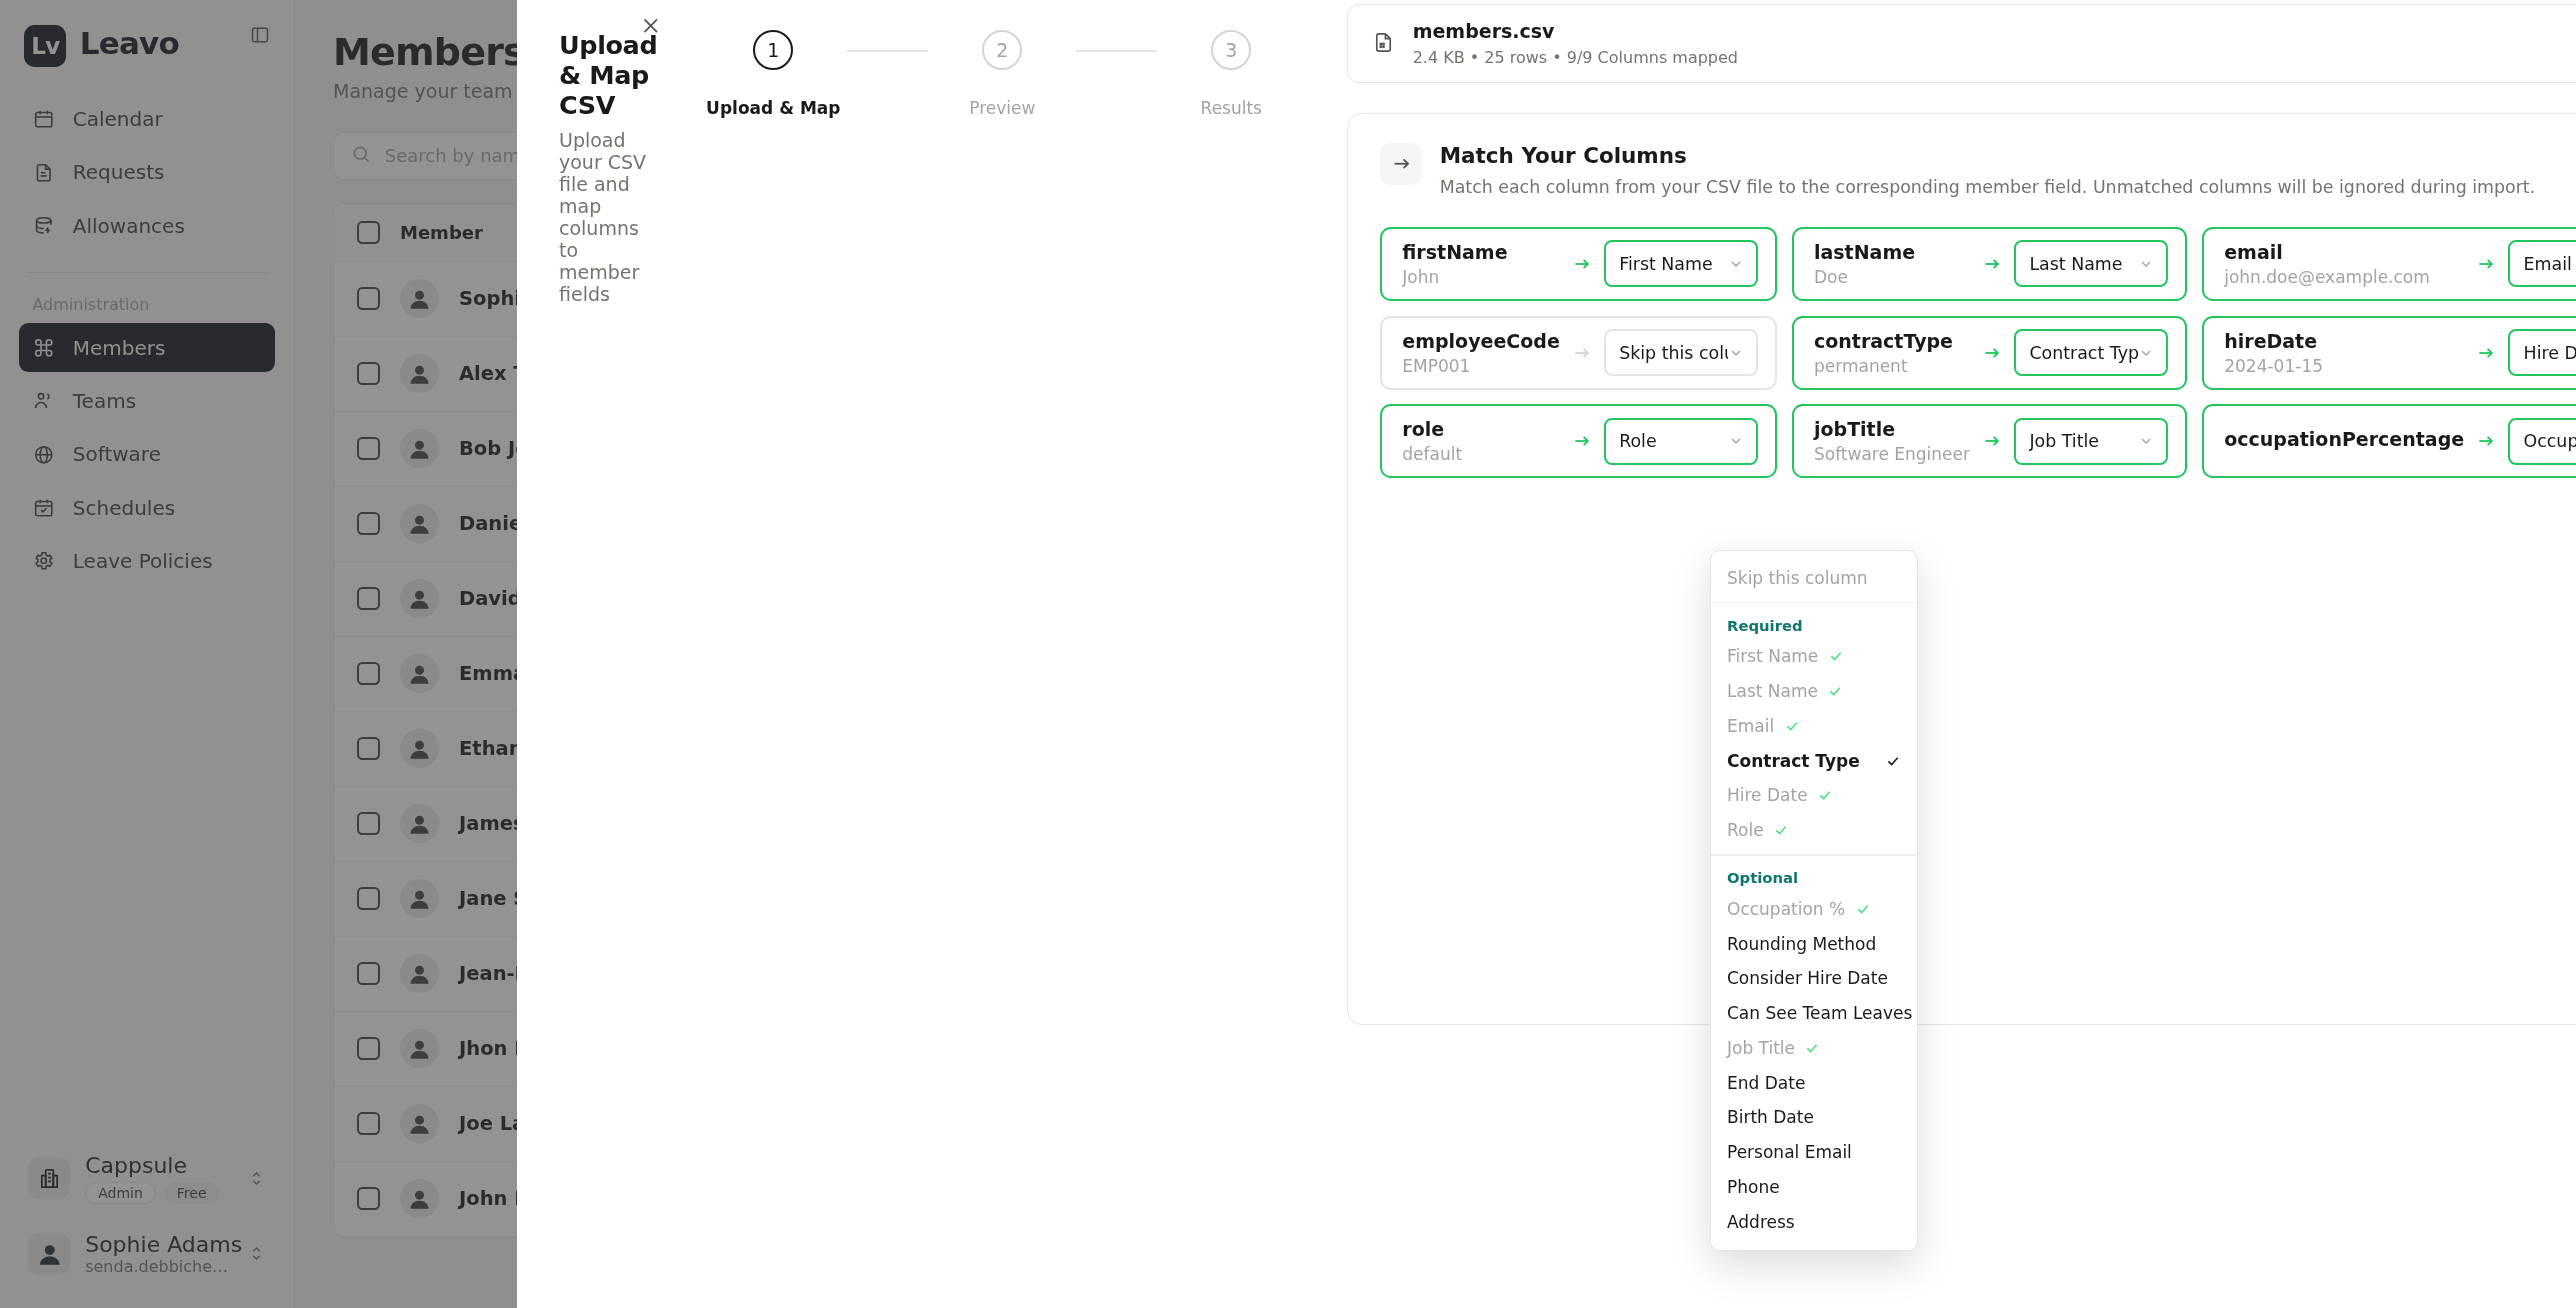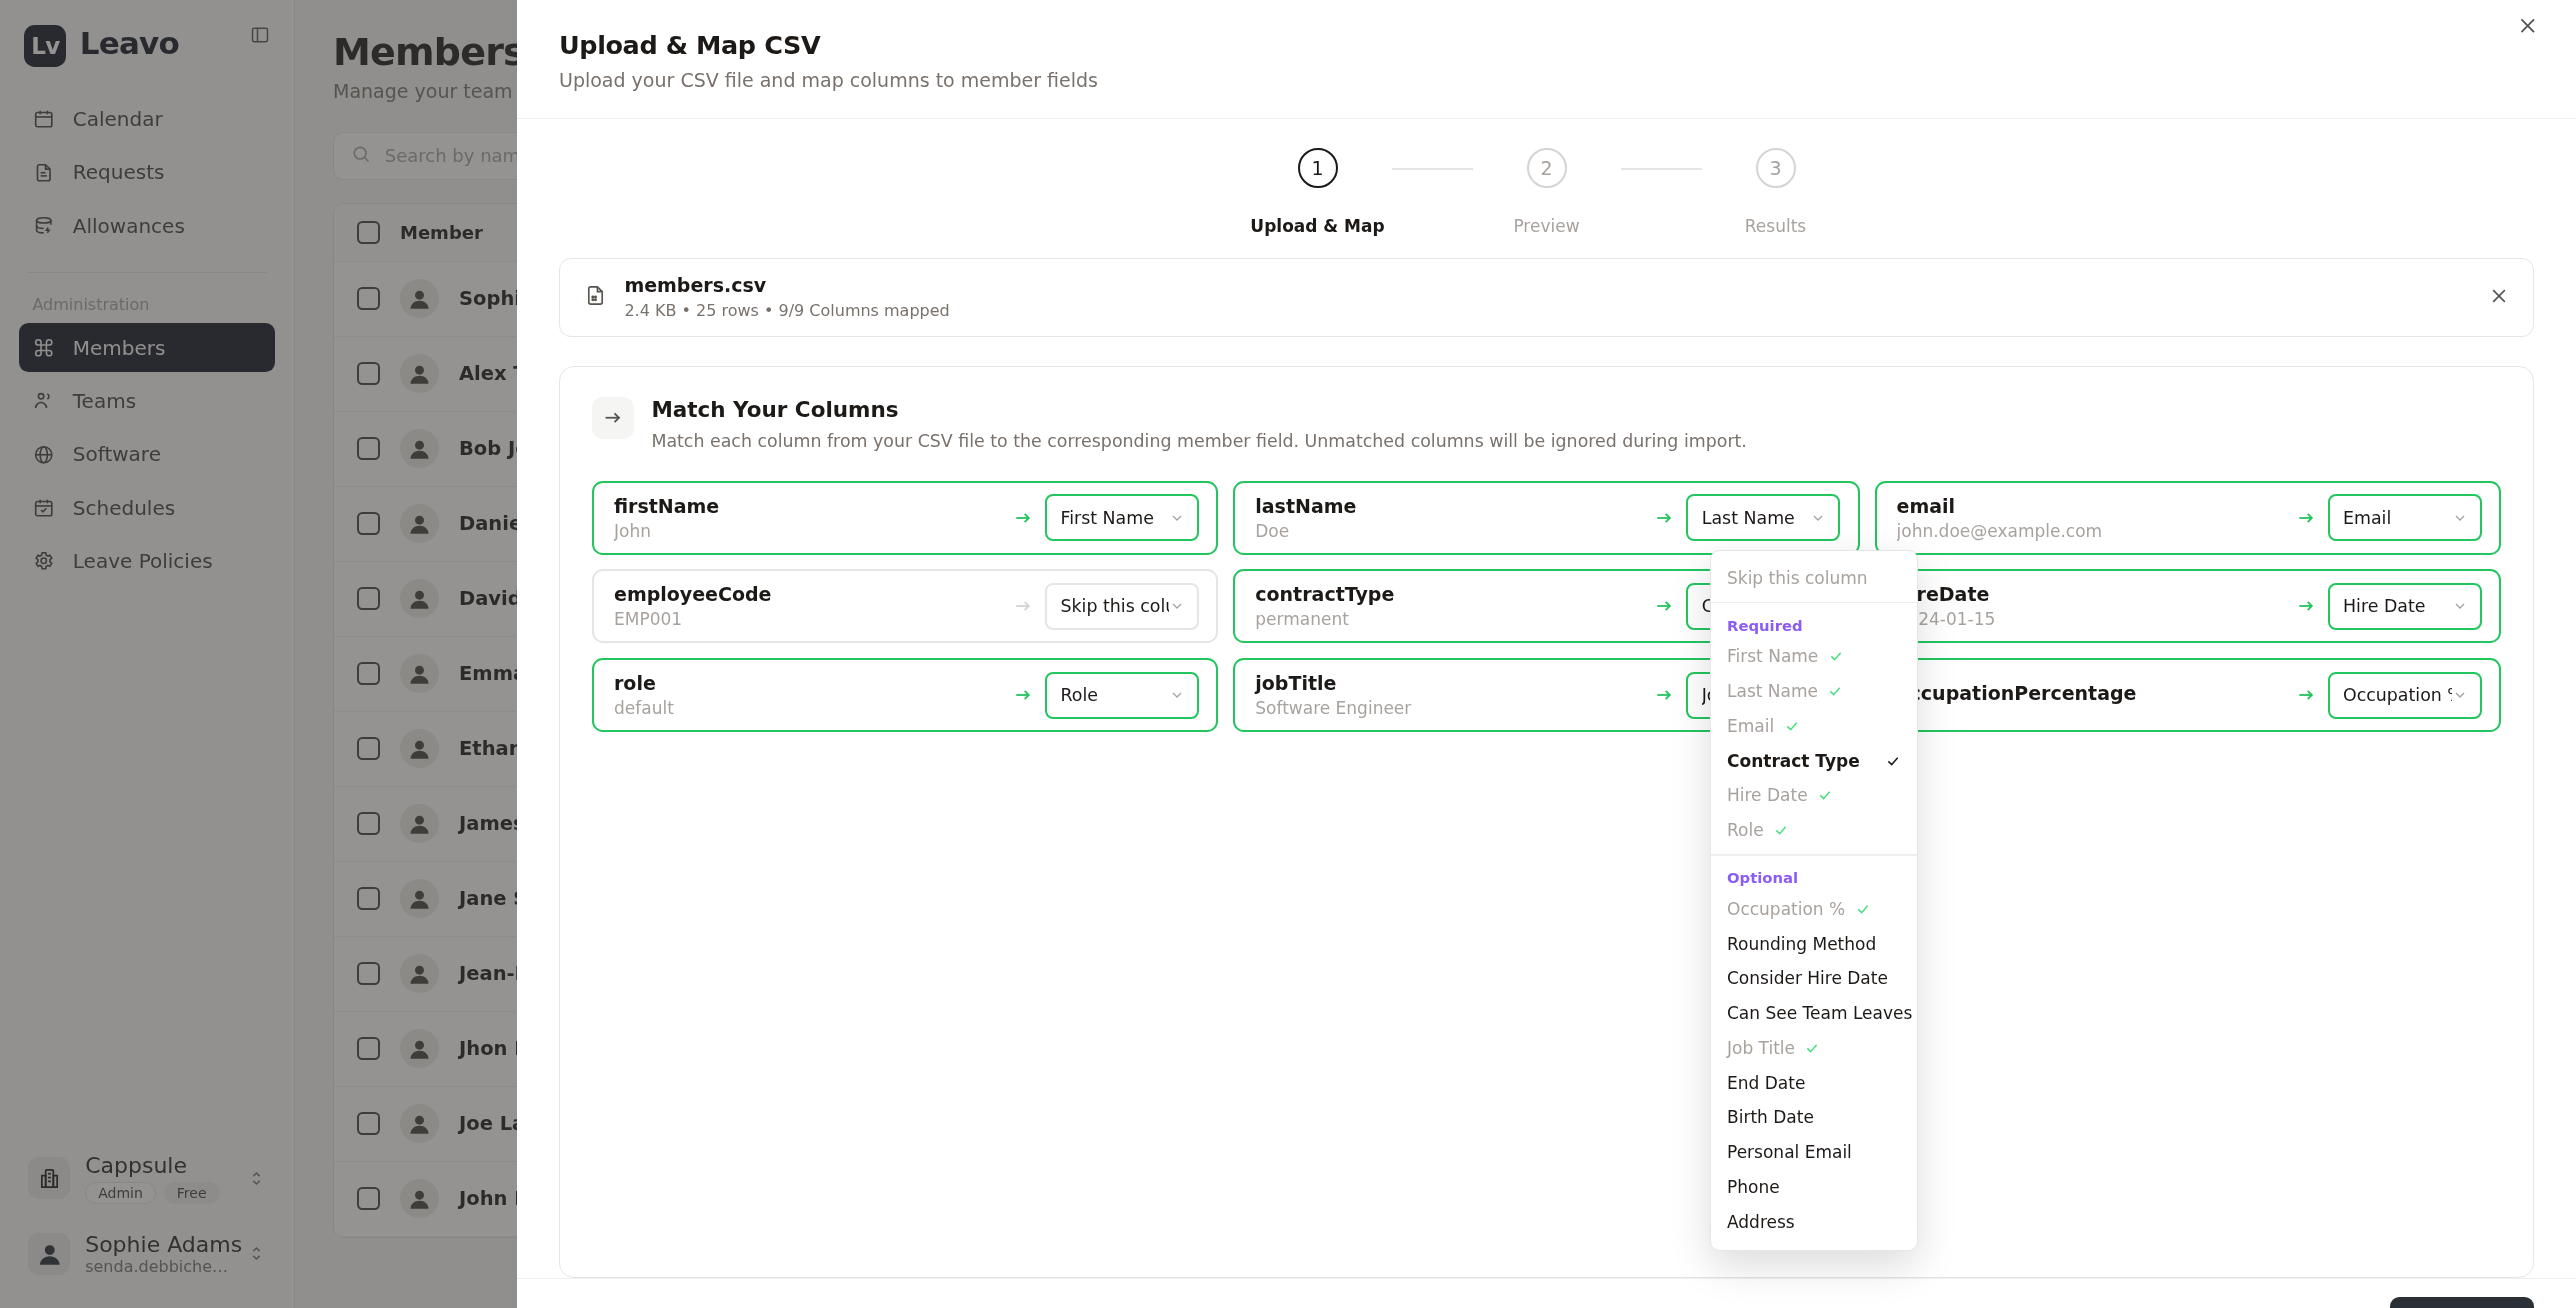--- a/index.html
+++ b/index.html
@@ -74,21 +74,21 @@
   .cbox { width: 23px; height: 23px; border: 2px solid #44403c; border-radius: 5.4px; flex: 0 0 23px; }
   .mrow .avatar { width: 39px; height: 39px; border-radius: 670px; background: #eceae7; flex: 0 0 39px; display:flex;align-items:center;justify-content:center; }
   .mrow .nm { font-size: 19.5px; color: #1c1917; font-weight: 600; white-space: nowrap; }
   .mrow.head .nm { font-size: 18px; }
 
   
   #scrim { position: absolute; inset: 0; background: rgba(60,58,56,0.55); }
 
   #modal {
     position: absolute; left: 517px; top: 0; width: 2059px; height: 1309px;
-    background: #ffffff; display: flex; flex-direction: column;
+    background: #ffffff; display: flex; flex-direction: row;
   }
   .modal-head { padding: 29.5px 42px 27px 42px; border-bottom: 1.3px solid #f0efed; position: relative; }
   .modal-title { font-size: 25.5px; font-weight: 700; color: #1c1917; letter-spacing: -0.4px; }
   .modal-sub { font-size: 19px; color: #78716c; margin-top: 9.4px; }
   .modal-close { position: absolute; right: 38px; top: 14.8px; color: #57534e; cursor: pointer; }
 
   .stepper { display: flex; align-items: flex-start; justify-content: center; padding: 29.5px 0 17.4px 0; gap: 0; }
   .step { display: flex; flex-direction: column; align-items: center; width: 148px; }
   .step .bubble {
     width: 40px; height: 40px; border-radius: 670px; border: 2px solid #d6d3d1;
@@ -155,21 +155,21 @@
   }
   .dd-item {
     display: flex; align-items: center; gap: 9.4px;
     padding: 7.4px 16px; font-size: 17px; color: #1c1917; cursor: pointer; white-space: nowrap;
   }
   .dd-item.dim { color: #a8a29e; }
   .dd-item.sel-item { font-weight: 600; }
   .dd-check { color: #4ade80; display: flex; }
   .dd-check.dark { color: #1c1917; margin-left: auto; }
   .dd-sep { height: 1.3px; background: #f0efed; margin: 6.7px 0; }
-  .dd-group { font-size: 14.8px; color: #8b5cf6; font-weight: 700; padding: 6.7px 16px 5.4px 16px; }
+  .dd-group { font-size: 14.8px; color: #0f766e; font-weight: 700; padding: 6.7px 16px 5.4px 16px; }
 
   .modal-foot {
     border-top: 1.3px solid #f0efed; padding: 17.4px 42px; display: flex; justify-content: flex-end;
     background: #fff;
   }
   .btn-primary {
     background: #2b2f36; color: #fff; border: none; border-radius: 9.4px;
     padding: 13.4px 29.5px; font-size: 19px; cursor: pointer; font-family: inherit;
   }
 </style>

